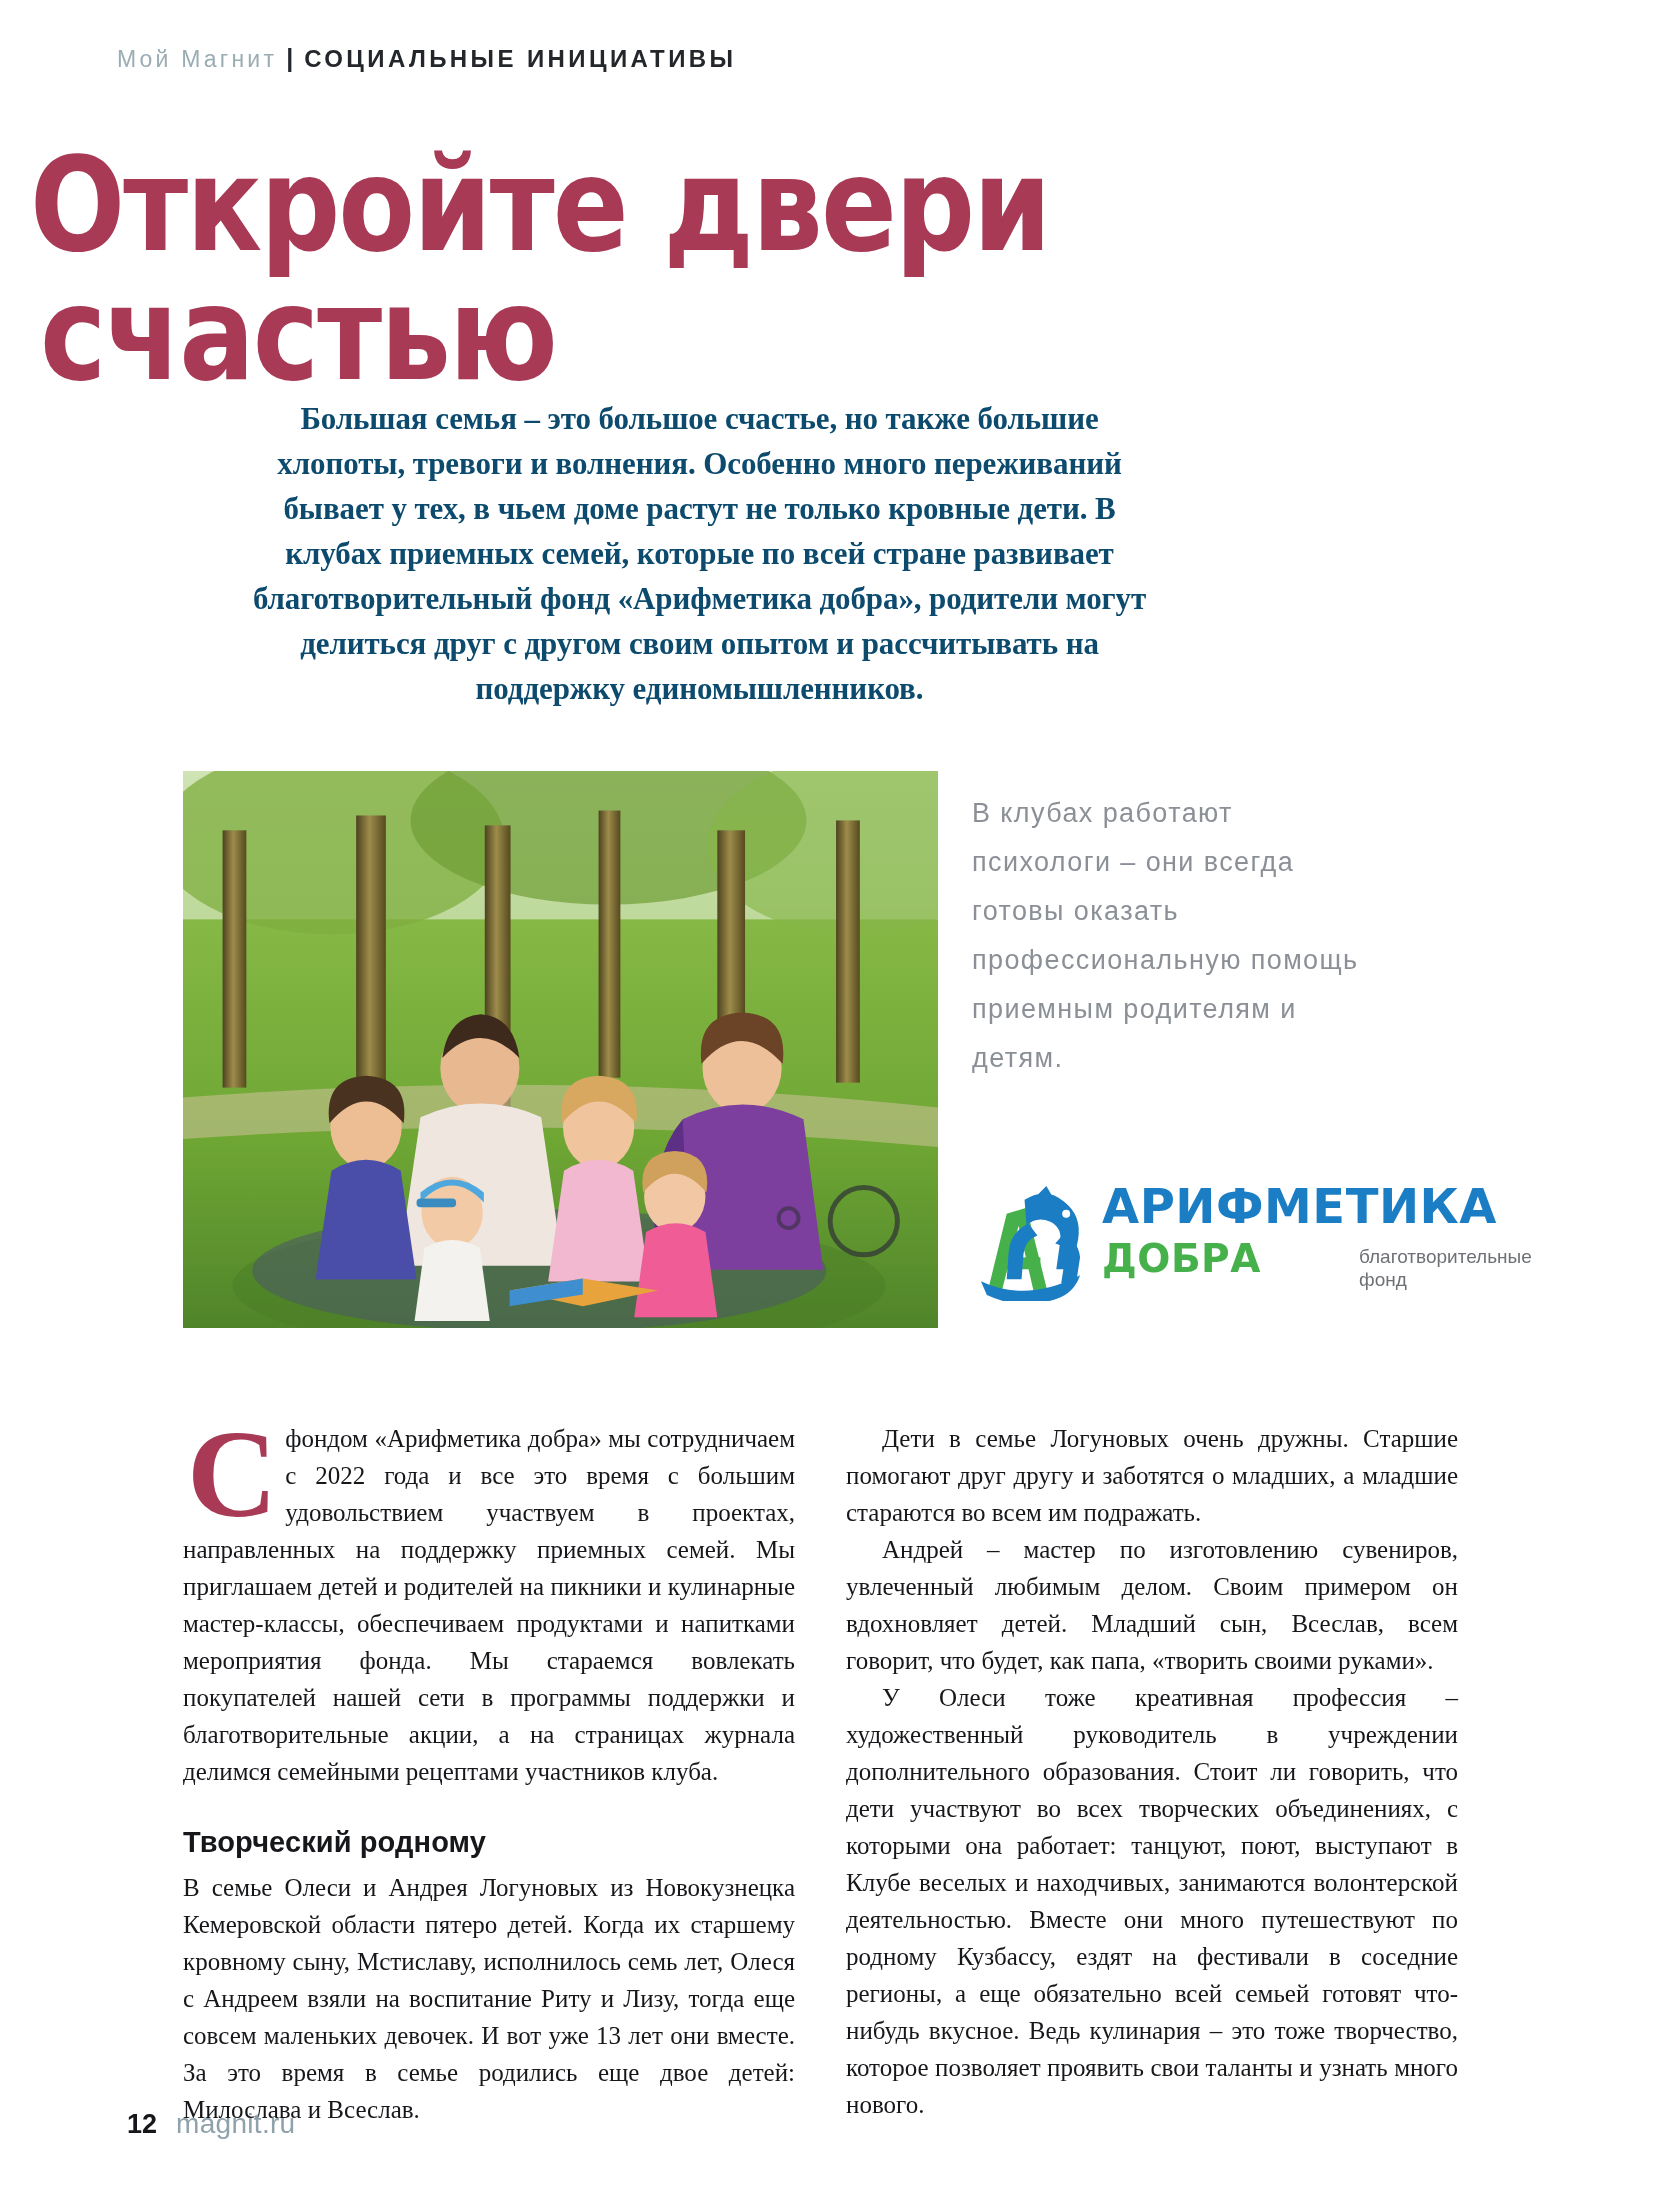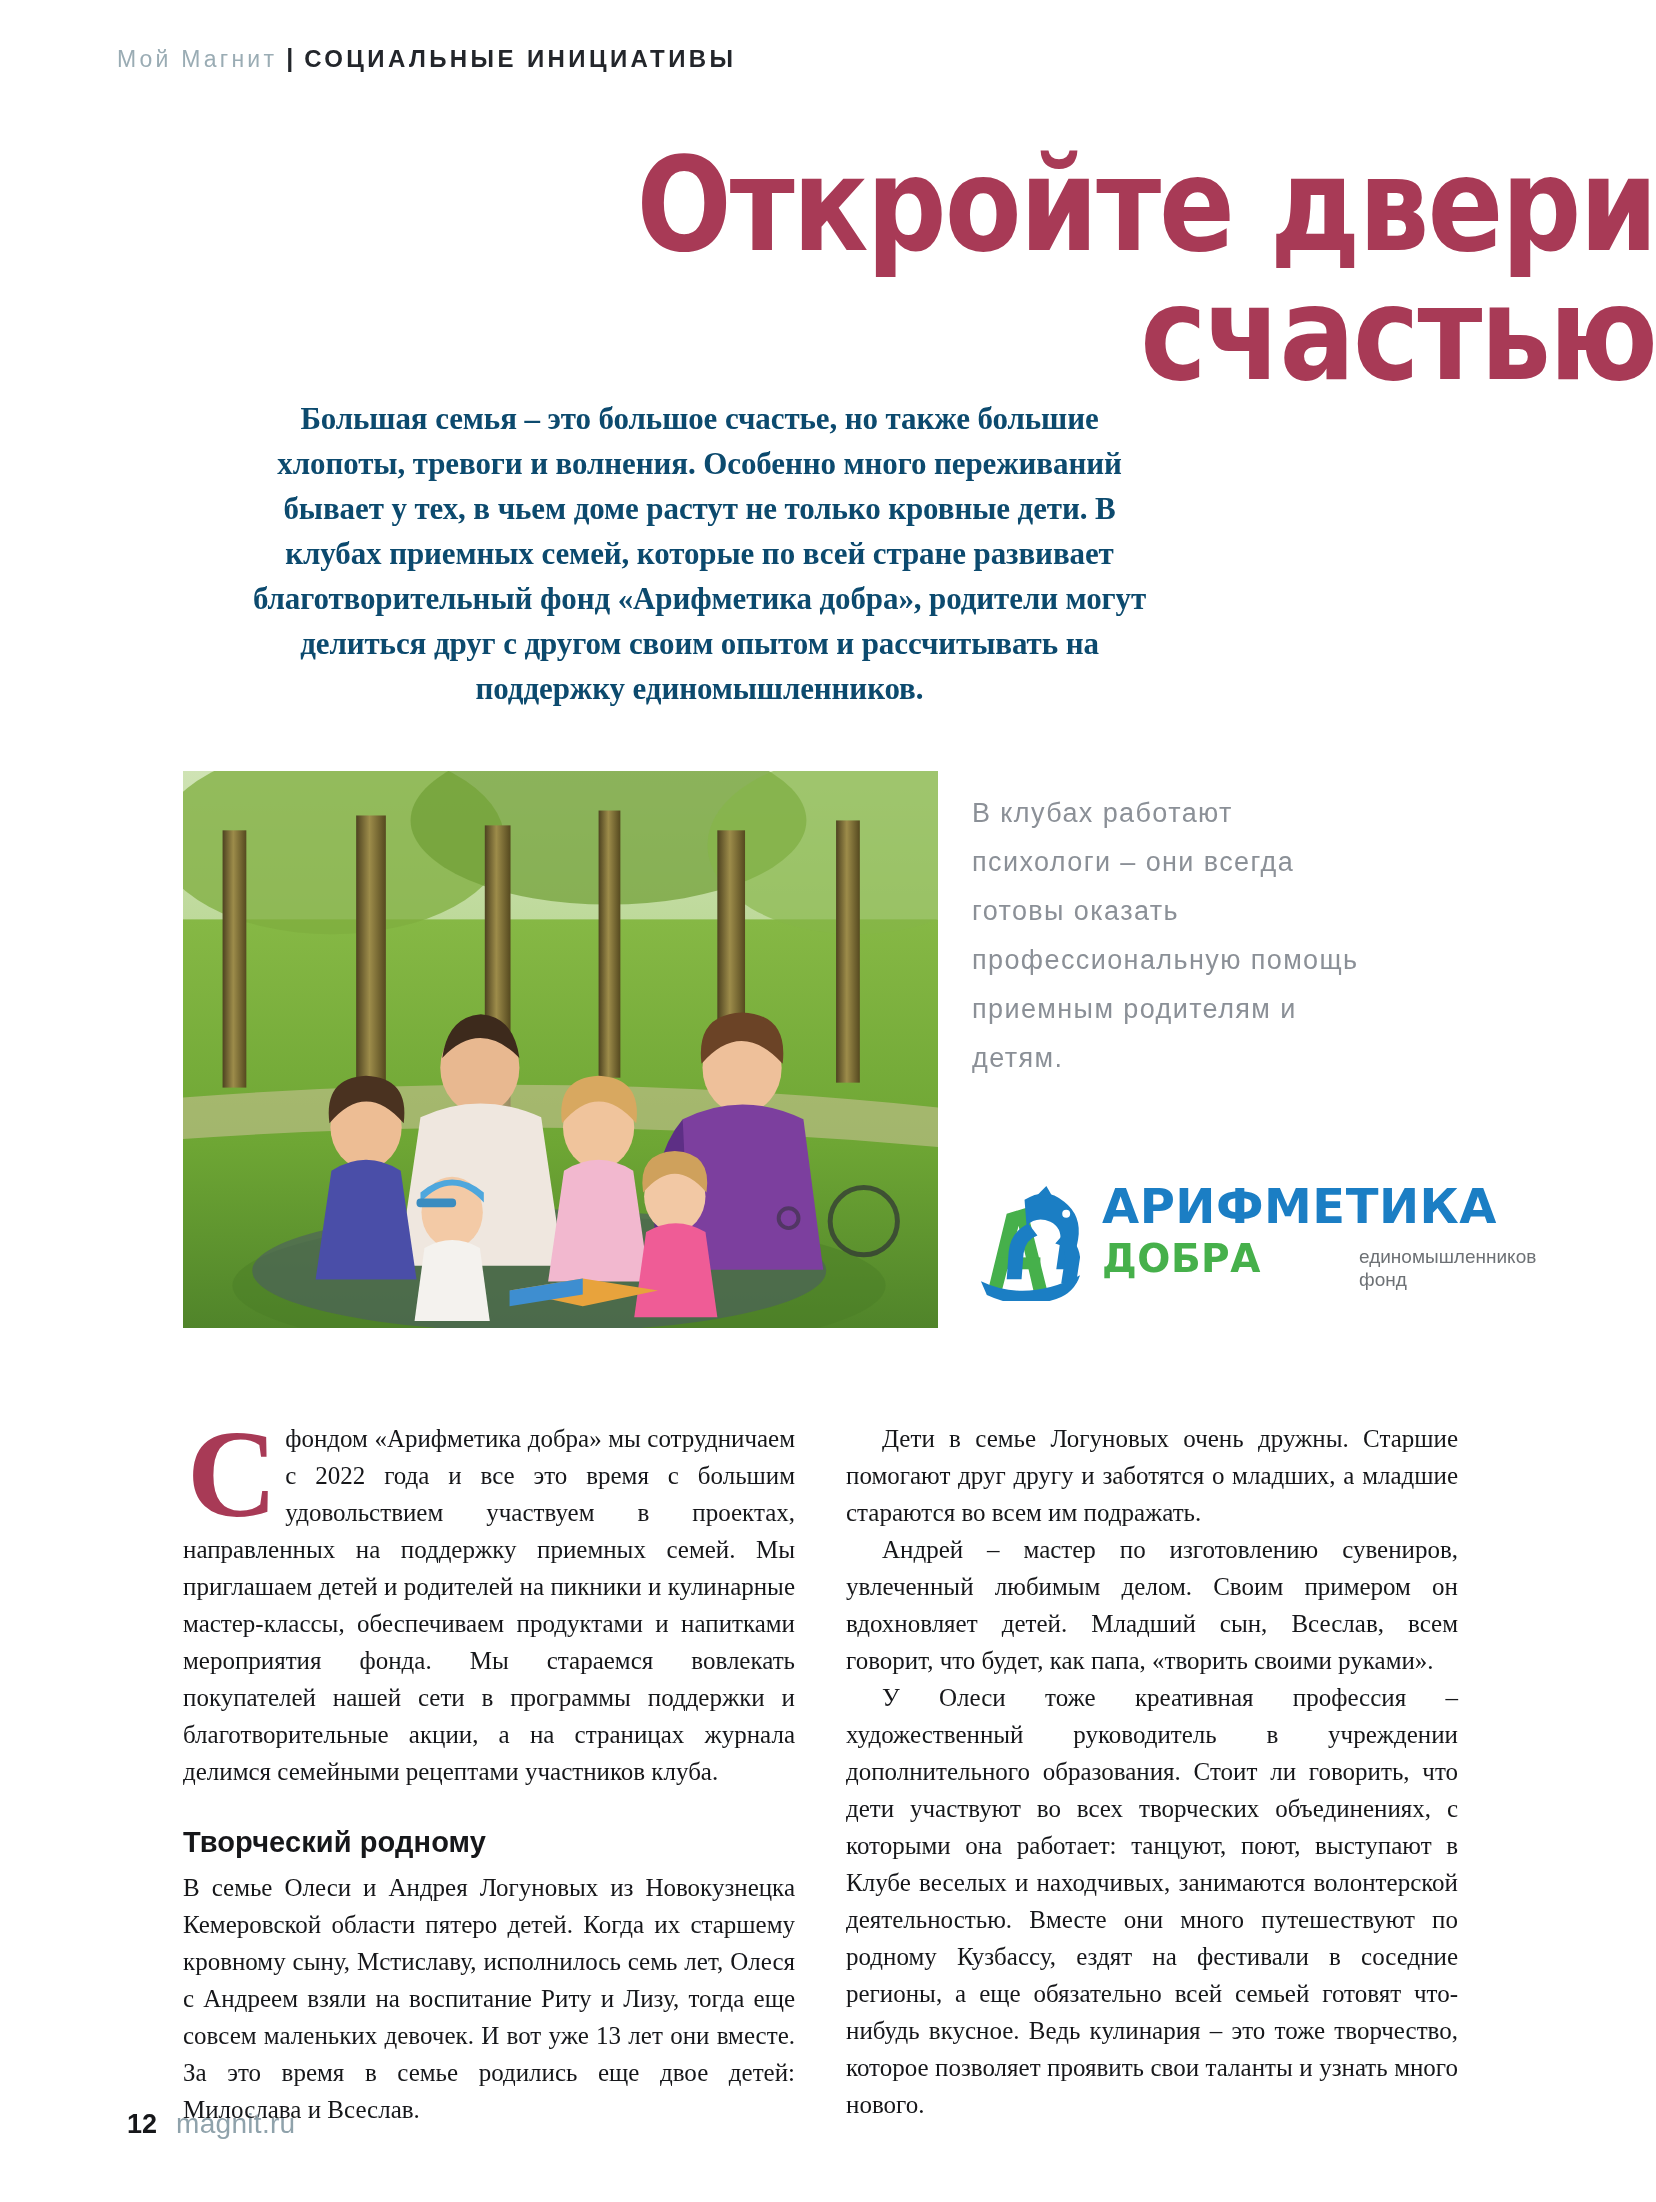--- a/index.html
+++ b/index.html
@@ -54,21 +54,21 @@
     letter-spacing: 3.4px;
     color: #23262b;
   }
 
   
   .headline {
     position: absolute;
     left: 0;
     right: 0;
     top: 125px;
-    text-align: right;
+    text-align: left;
     color: #a8track;
   }
   .headline-line {
     display: block;
     font-family: "DejaVu Sans", "Liberation Sans", sans-serif;
     font-weight: 700;
     color: #a83a56;
     line-height: 0.92;
     letter-spacing: -2px;
     white-space: nowrap;
@@ -344,21 +344,21 @@
         <path d="M96 52 q16 4 18 22 l-4 26 l-15 0 l4 -26 q0 -12 -10 -14 Z" fill="#1b7ec4"></path>
         <path d="M62 40 q-18 8 -20 28 l-2 28 l15 0 l2 -26 q2 -14 14 -18 Z" fill="#1b7ec4"></path>
         <path d="M70 12 l10 -10 l8 14 Z" fill="#1b7ec4"></path>
         <path d="M14 98 q46 22 100 -6 q-6 18 -24 24 q-36 12 -70 -4 Z" fill="#1b7ec4"></path>
         <circle cx="100" cy="30" r="4" fill="#ffffff"></circle>
       </svg>
     </div>
     <div class="logo-word-top">АРИФМЕТИКА</div>
     <div class="logo-word-bottom">ДОБРА</div>
     <div class="logo-tagline">
-      <div>единомышленников</div>
+      <div>благотворительные</div>
       <div>фонд</div>
     </div>
   </div>
 
   <div class="col left">
     <p class="no-indent dropcap-para"><span class="dropcap">С</span><span>фондом «Арифметика добра» мы сотрудничаем с 2022 года и все это время с большим удовольствием участвуем в проектах, направленных на поддержку приемных семей. Мы приглашаем детей и родителей на пикники и кулинарные мастер-классы, обеспечиваем продуктами и напитками мероприятия фонда. Мы стараемся вовлекать покупателей нашей сети в программы поддержки и благотворительные акции, а на страницах журнала делимся семейными рецептами участников клуба.</span></p>
     <h2 class="subhead">Творческий родному</h2>
     <p class="no-indent">В семье Олеси и Андрея Логуновых из Новокузнецка Кемеровской области пятеро детей. Когда их старшему кровному сыну, Мстиславу, исполнилось семь лет, Олеся с Андреем взяли на воспитание Риту и Лизу, тогда еще совсем маленьких девочек. И вот уже 13 лет они вместе. За это время в семье родились еще двое детей: Милослава и Всеслав.</p>
   </div>
 

